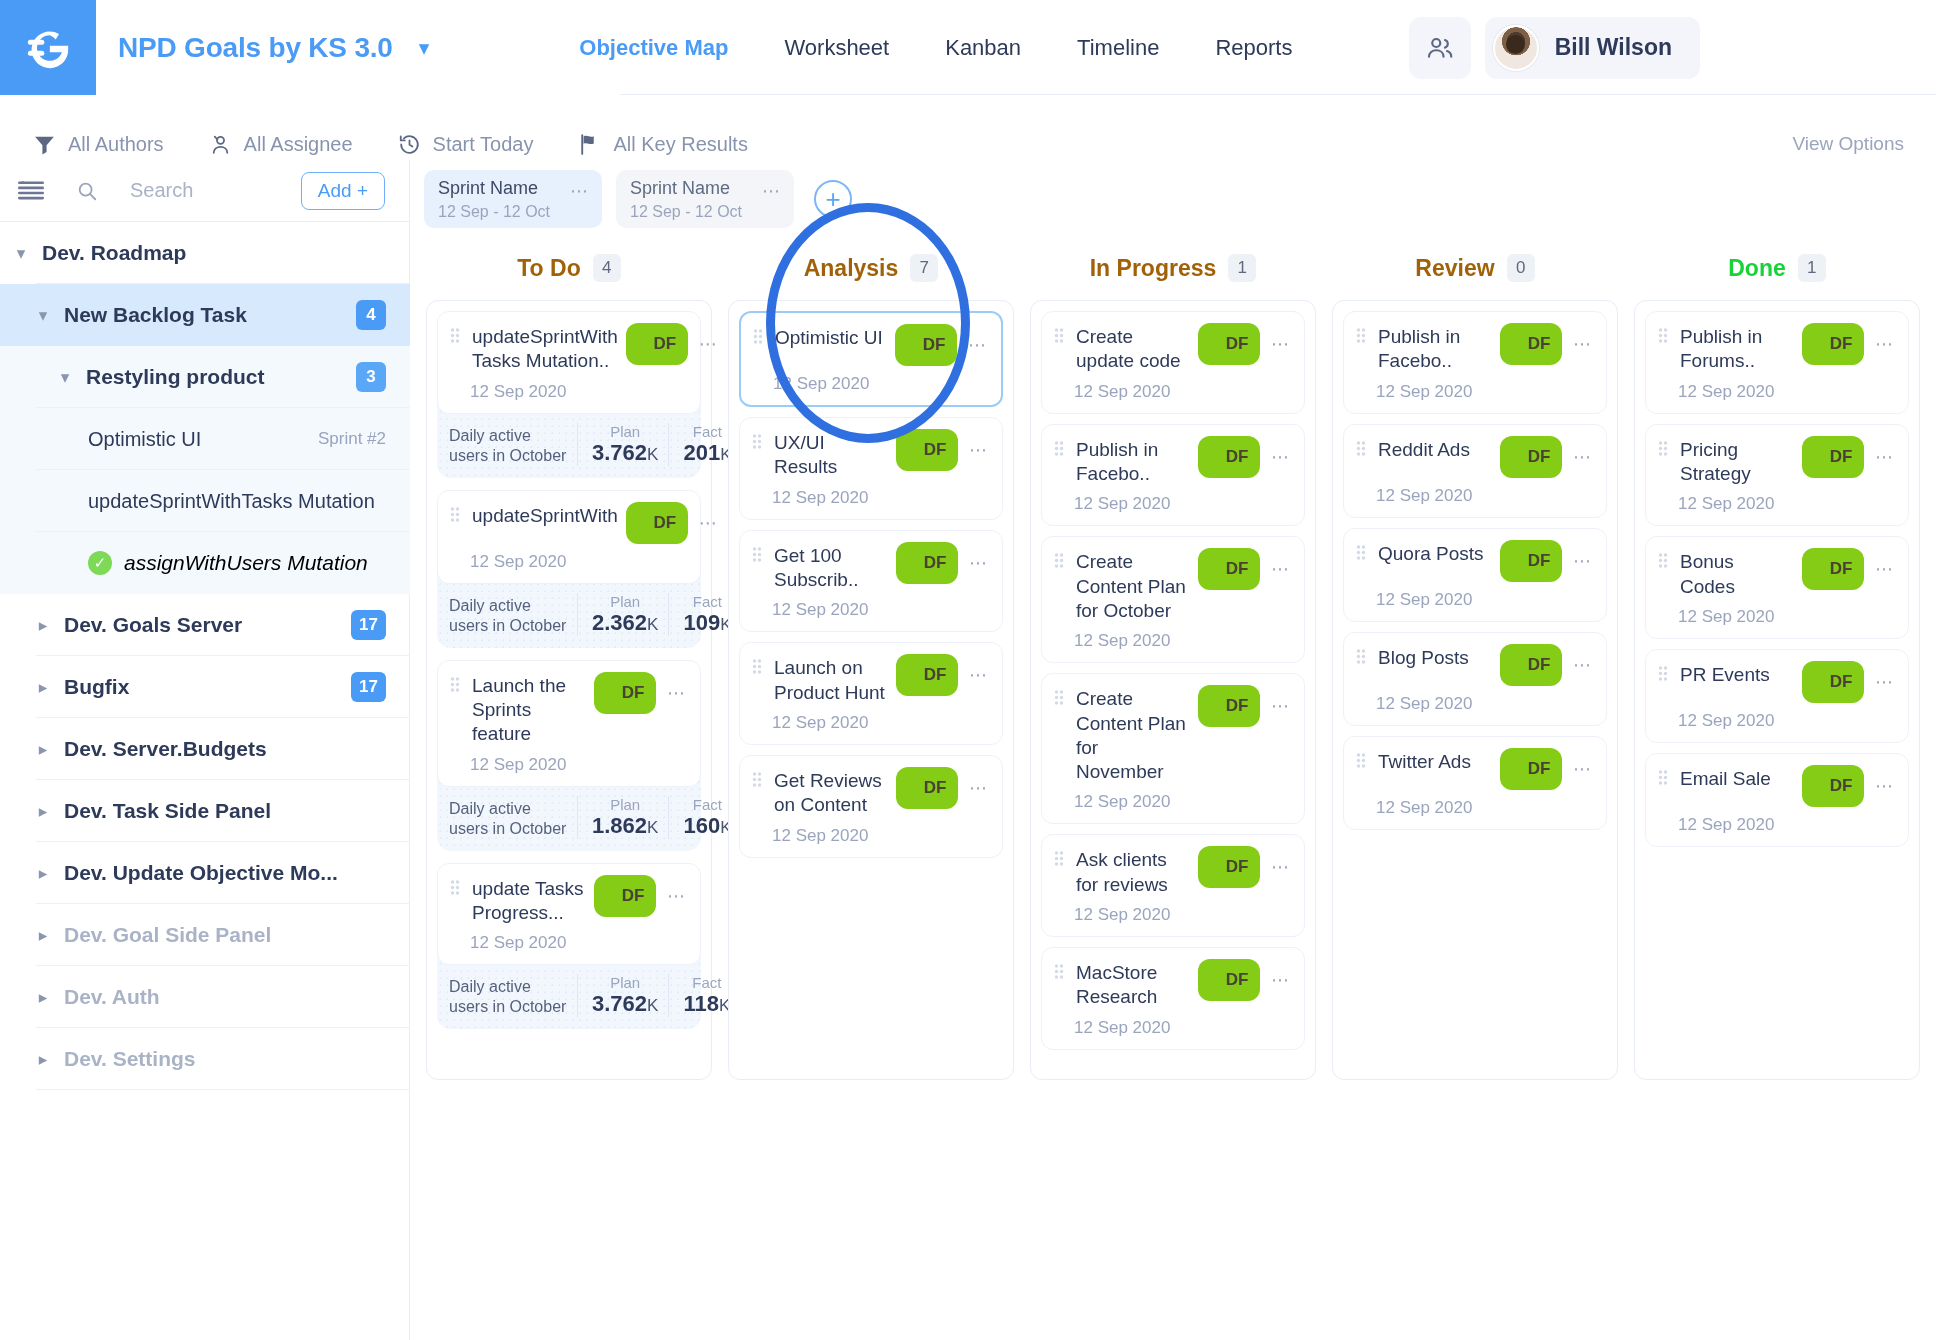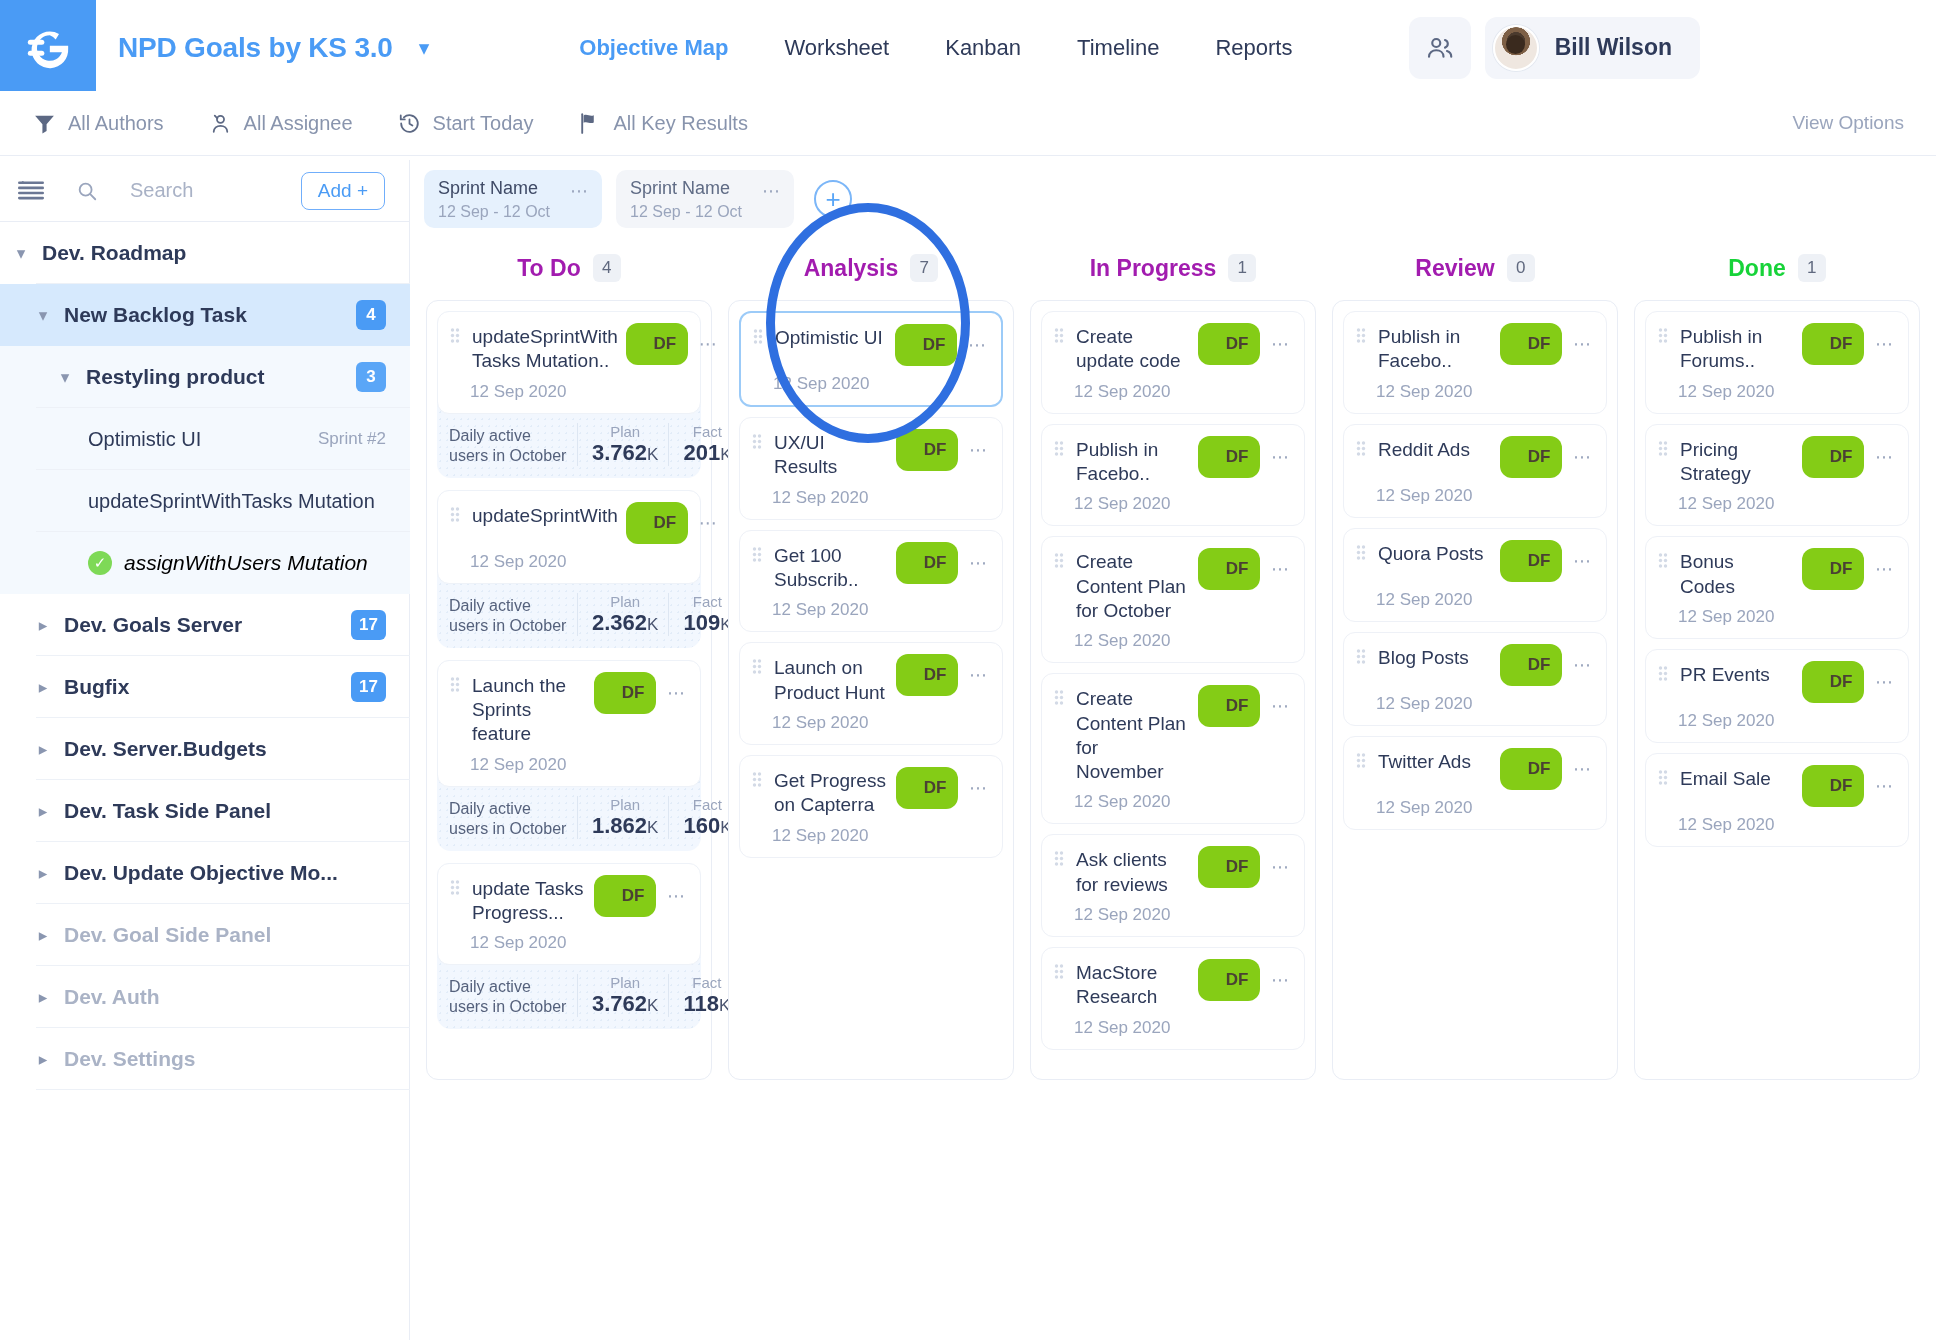--- a/index.html
+++ b/index.html
@@ -58,21 +58,21 @@
     content: ""; position: absolute; left: 27%; top: 20%;
     width: 46%; height: 46%; border-radius: 50%; background: #3a2a1e;
   }
   .user-name { font-size: 23px; font-weight: bold; color: #2e3a59; white-space: nowrap; }
   .topbar-divider-left {
     position: absolute; left: 620px; top: 94px; width: 1316px; height: 1px; background: #e9edf5;
   }
 
   
   .filterbar {
-    position: absolute; left: 0; top: 91px; width: 1936px; height: 65px;
+    position: absolute; left: 0; top: 112px; width: 1936px; height: 65px;
     display: flex; align-items: center; background: #fff;
     border-bottom: 1px solid #e9edf5;
   }
   .filter-item {
     display: flex; align-items: center; gap: 11px;
     font-size: 20px; color: #8894ad; cursor: pointer; white-space: nowrap;
   }
   .filter-item svg { width: 25px; height: 25px; flex: none; }
   .filter-list { display: flex; align-items: center; gap: 44px; margin-left: 32px; }
   .view-options {
@@ -160,21 +160,21 @@
     color: #5aa6f7; display: flex; align-items: center; justify-content: center;
     font-size: 26px; line-height: 1; cursor: pointer; margin-left: 6px; flex: none;
   }
 
   .columns { display: flex; gap: 16px; padding-left: 2px; }
   .col { width: 286px; flex: none; }
   .col-head {
     display: flex; align-items: center; justify-content: center; gap: 12px;
     height: 52px; margin-bottom: 6px;
   }
-  .col-title { font-size: 23px; font-weight: bold; color: #a21caf; }
+  .col-title { font-size: 23px; font-weight: bold; color: #a16207; }
   .col-title.done { color: #17d339; }
   .col-count {
     background: #eef1f6; color: #60697f; font-size: 17px;
     border-radius: 6px; min-width: 28px; height: 28px; padding: 0 8px;
     display: flex; align-items: center; justify-content: center;
   }
   .col-body {
     border: 1px solid #e9edf5; border-radius: 12px;
     min-height: 780px; padding: 10px 10px 18px 10px; background: #fff;
   }
@@ -643,21 +643,21 @@
                 <span class="grip">
                   <svg viewBox="0 0 12 18">
                     <circle cx="2.5" cy="3" r="1.7" fill="#d3dae6"></circle>
                     <circle cx="2.5" cy="8.5" r="1.7" fill="#d3dae6"></circle>
                     <circle cx="2.5" cy="14" r="1.7" fill="#d3dae6"></circle>
                     <circle cx="7.5" cy="3" r="1.7" fill="#d3dae6"></circle>
                     <circle cx="7.5" cy="8.5" r="1.7" fill="#d3dae6"></circle>
                     <circle cx="7.5" cy="14" r="1.7" fill="#d3dae6"></circle>
                   </svg>
                 </span>
-                <span class="card-title">Get Progress on Capterra</span>
+                <span class="card-title">Get Reviews on Content</span>
                 <span class="card-av">DF</span>
                 <span class="card-dots">⋯</span>
               </div>
               <div class="card-date">12 Sep 2020</div>
             </div>
           </div>
         </div>
         <div class="col">
           <div class="col-head">
             <span class="col-title">In Progress</span>

